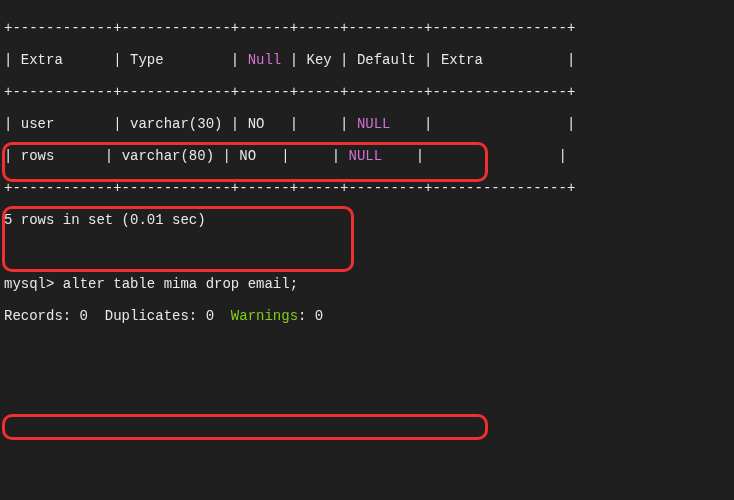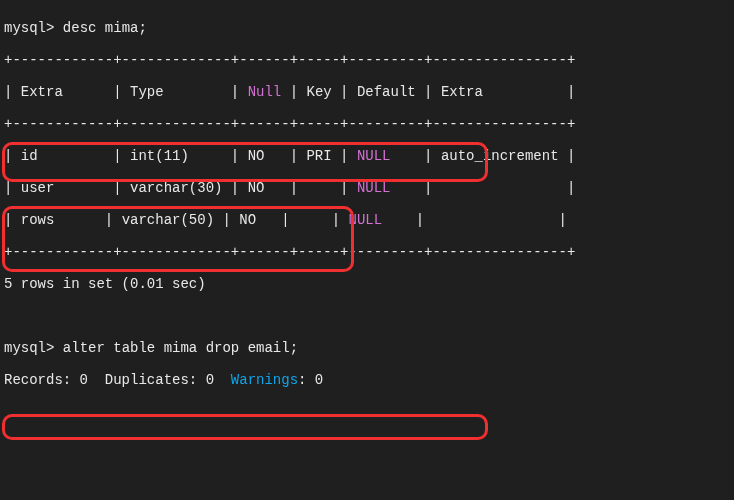--- a/index.html
+++ b/index.html
@@ -1,32 +1,30 @@
 <!DOCTYPE html>
 <html><head>
 <meta charset="utf-8">
 <style>
   html,body{margin:0;padding:0;background:#1f1f1f;font-family:Consolas,'Courier New',monospace;font-size:14px;line-height:16px;color:#e8e8e8;}
   .terminal{padding:4px 2px 4px 4px;white-space:pre;position:relative;}
   .ln{height:16px;}
   .magenta{color:#d472d4;text-align:center;}
-  .yellow{color:#0ea5e9;}
+  .yellow{color:#84cc16;}
   .hl{position:absolute;border:3px solid #f03030;border-radius:10px;pointer-events:none;}
 </style>
 </head>
 <body>
 
 <div class="terminal">
-<div class="ln"><span>mysql&gt;</span> <span>desc mima;</span></div>
 <div class="ln">+------------+-------------+------+-----+---------+----------------+</div>
 <div class="ln"><span>| Extra      </span><span>| Type        </span><span>| </span><span class="magenta">Null</span><span> </span><span>| Key </span><span>| Default </span><span>| Extra          |</span></div>
 <div class="ln">+------------+-------------+------+-----+---------+----------------+</div>
-<div class="ln"><span>| id         </span><span>| int(11)     </span><span>| NO   </span><span>| PRI </span><span>| </span><span class="magenta">NULL</span><span>    </span><span>| auto_increment |</span></div>
 <div class="ln"><span>| user       </span><span>| varchar(30) </span><span>| NO   </span><span>|     </span><span>| </span><span class="magenta">NULL</span><span>    </span><span>|                |</span></div>
-<div class="ln"><span>| rows      </span><span>| varchar(50) </span><span>| NO   </span><span>|     </span><span>| </span><span class="magenta">NULL</span><span>    </span><span>|                |</span></div>
+<div class="ln"><span>| rows      </span><span>| varchar(80) </span><span>| NO   </span><span>|     </span><span>| </span><span class="magenta">NULL</span><span>    </span><span>|                |</span></div>
 <div class="ln">+------------+-------------+------+-----+---------+----------------+</div>
 <div class="ln">5 rows in set (0.01 sec)</div>
 <div class="ln"></div>
 <div class="ln"><span>mysql&gt;</span> <span>alter table mima drop email;</span></div>
 <div class="ln"><span>Records: 0  Duplicates: 0  </span><span class="yellow">Warnings</span><span>: 0</span></div>
 
 
 
 
 

